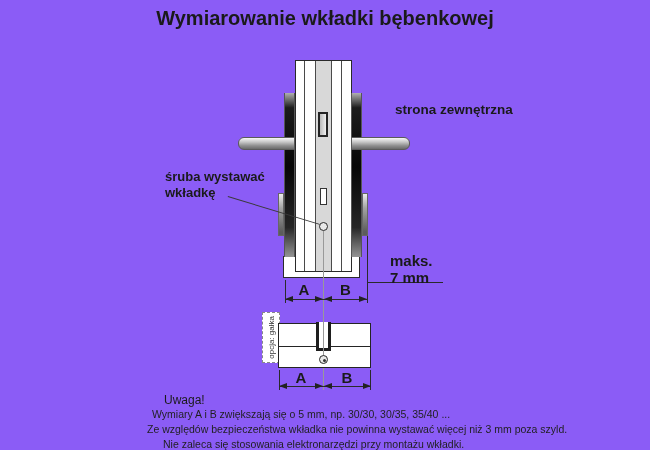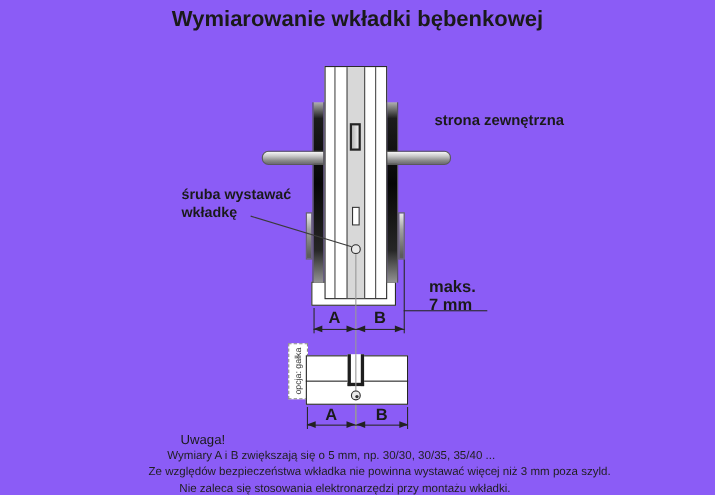--- a/index.html
+++ b/index.html
@@ -132,16 +132,16 @@
   <div class="abs hline" style="left:279px; top:386px; width:92px;"></div>
   <div class="abs arr pl" style="left:279px; top:383px;"></div>
   <div class="abs arr pr" style="left:315px; top:383px;"></div>
   <div class="abs arr pl" style="left:324px; top:383px;"></div>
   <div class="abs arr pr" style="left:363px; top:383px;"></div>
   <div class="abs dimlabel" style="left:279px; top:369px; width:44px;">A</div>
   <div class="abs dimlabel" style="left:324px; top:369px; width:46px;">B</div>
 
   <div class="abs note-head">Uwaga!</div>
   <div class="abs note-line" style="left:152px; top:408px;">Wymiary A i B zwiększają się o 5 mm, np. 30/30, 30/35, 35/40 ...</div>
-  <div class="abs note-line" style="left:135px; top:423px;">Ze względów bezpieczeństwa wkładka nie powinna wystawać więcej niż 3 mm poza szyld.</div>
+  <div class="abs note-line" style="left:147px; top:423px;">Ze względów bezpieczeństwa wkładka nie powinna wystawać więcej niż 3 mm poza szyld.</div>
   <div class="abs note-line" style="left:152px; top:438px;margin-left:11px;">Nie zaleca się stosowania elektronarzędzi przy montażu wkładki.</div>
 
 </div>
 
 </body></html>

